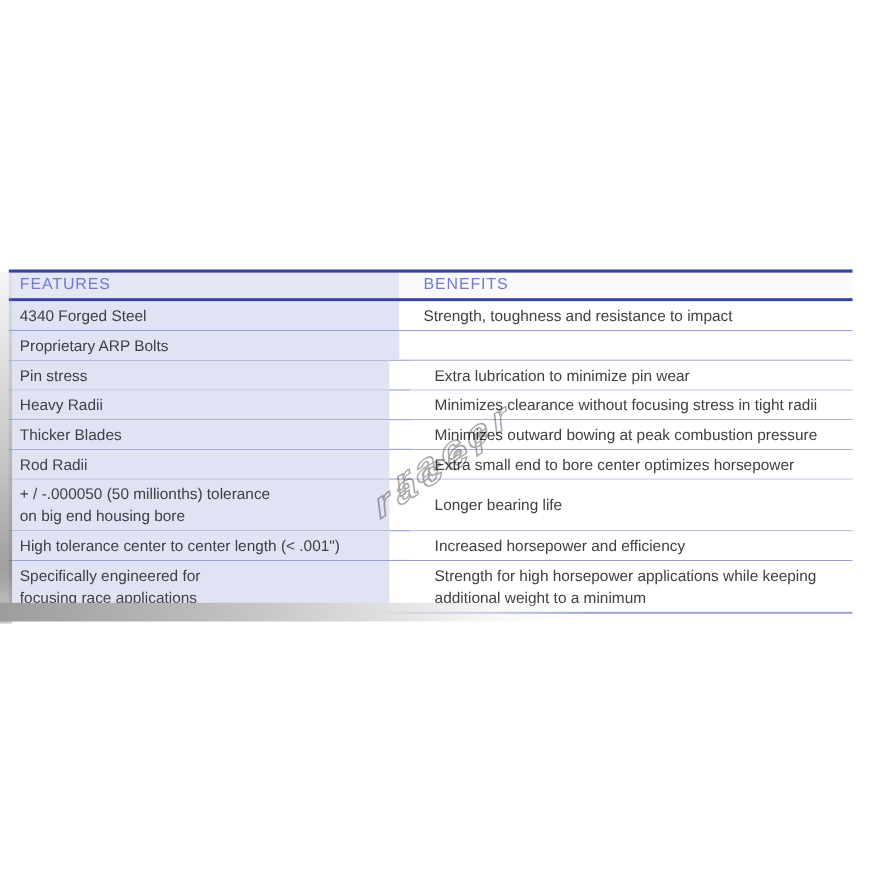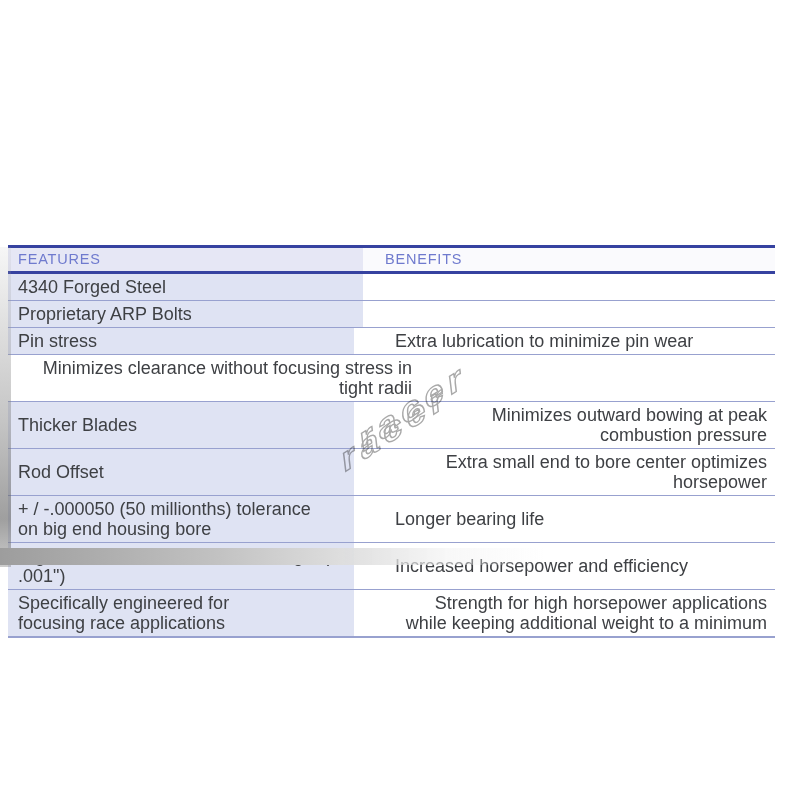--- a/index.html
+++ b/index.html
@@ -22,25 +22,25 @@
     position:absolute; left:8px; top:245px; width:767px;
     border-top:3px solid var(--accent-line);
     border-bottom:2px solid var(--sep-line);
     z-index:2;
   }
   .thead { display:flex; border-bottom:3px solid var(--accent-line); }
   .trow  { display:flex; }
   .trow + .trow { border-top:1px solid var(--sep-line);gap:19px; }
   .cell {
     display:flex; align-items:center;
-    font-size:18px; line-height:20px; color:var(--body-text);
+    font-size:14px; line-height:20px; color:var(--body-text);
     white-space:pre-line;
   }
   .cell.feat { width:355px; background:var(--feature-bg); padding:3px 8px 3px 10px; min-height:26px; }
-  .cell.ben  { width:412px; background:#ffffff;          padding:3px 8px 3px 22px; min-height:26px;text-align:right; }
+  .cell.ben  { width:412px; background:#ffffff;          padding:3px 8px 3px 22px; min-height:26px; }
   .thead .cell { min-height:21px; padding-top:1px; padding-bottom:2px;
     font-size:14.5px; letter-spacing:0.8px; color:var(--header-text); white-space:nowrap; }
   .thead .cell.feat { background:var(--feature-bg-header); }
   .thead .cell.ben  { background:var(--benefit-bg-header); }
 
   
   .shadow-left {
     position:absolute; left:0; top:247px; width:11px; height:320px; z-index:3;
     background:linear-gradient(180deg,
       rgba(170,170,170,0.10) 0%,
@@ -79,42 +79,44 @@
 <div class="stage">
 
   <div class="table-wrap">
     <div class="thead">
       <div class="cell feat head">FEATURES</div>
       <div class="cell ben head">BENEFITS</div>
     </div>
     <div id="rows">
   <div class="trow">
     <div class="cell feat">4340 Forged Steel</div>
+    <div class="cell ben">Strength, toughness and resistance to impact</div>
   </div>
 
   <div class="trow">
     <div class="cell feat">Proprietary ARP Bolts</div>
   </div>
 
   <div class="trow">
     <div class="cell feat">Pin stress</div>
     <div class="cell ben">Extra lubrication to minimize pin wear</div>
   </div>
 
   <div class="trow">
+    <div class="cell feat">Heavy Radii</div>
     <div class="cell ben">Minimizes clearance without focusing stress in tight radii</div>
   </div>
 
   <div class="trow">
     <div class="cell feat">Thicker Blades</div>
     <div class="cell ben">Minimizes outward bowing at peak combustion pressure</div>
   </div>
 
   <div class="trow">
-    <div class="cell feat">Rod Offset</div>
+    <div class="cell feat">Rod Radii</div>
     <div class="cell ben">Extra small end to bore center optimizes horsepower</div>
   </div>
 
   <div class="trow">
     <div class="cell feat">+ / -.000050 (50 millionths) tolerance
 on big end housing bore</div>
     <div class="cell ben">Longer bearing life</div>
   </div>
 
   <div class="trow">

